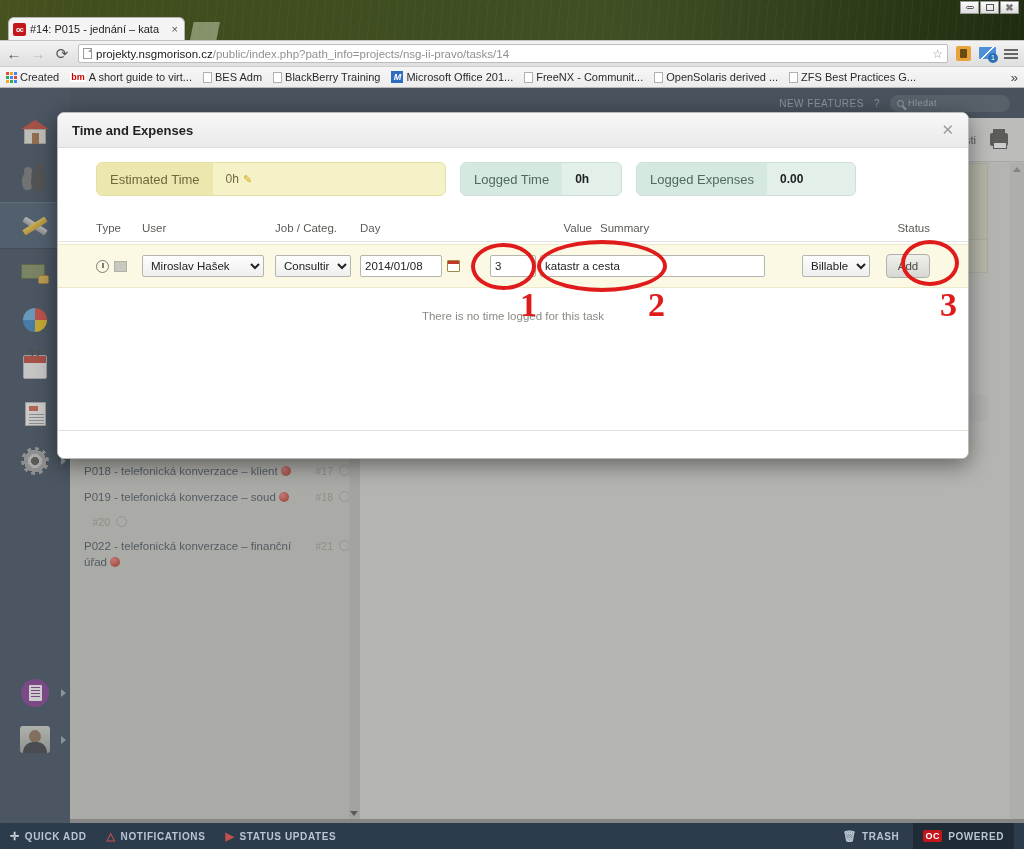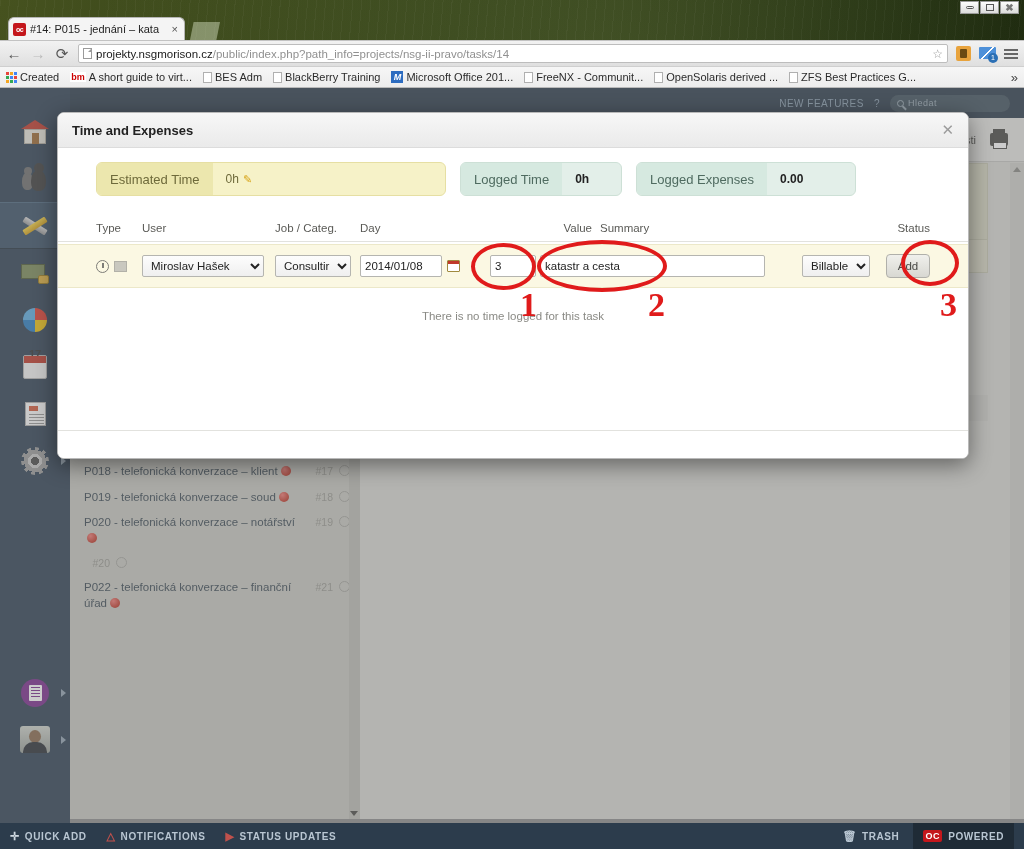--- a/index.html
+++ b/index.html
@@ -602,25 +602,20 @@
               <span class="name">P018 - telefonická konverzace – klient<span class="dot"></span></span>
               <span class="num">#17</span>
               <span class="circle"></span>
             </div>
             <div class="task-row">
               <span class="name">P019 - telefonická konverzace – soud<span class="dot"></span></span>
               <span class="num">#18</span>
               <span class="circle"></span>
             </div>
             <div class="task-row">
-              <span class="name">P020 - telefonická konverzace – notářství<span class="dot"></span></span>
-              <span class="num">#19</span>
-              <span class="circle"></span>
-            </div>
-            <div class="task-row">
               <span class="num">#20</span>
               <span class="circle"></span>
             </div>
             <div class="task-row">
               <span class="name">P022 - telefonická konverzace – finanční úřad<span class="dot"></span></span>
               <span class="num">#21</span>
               <span class="circle"></span>
             </div>
           </div>
         <div class="tl-scroll">

